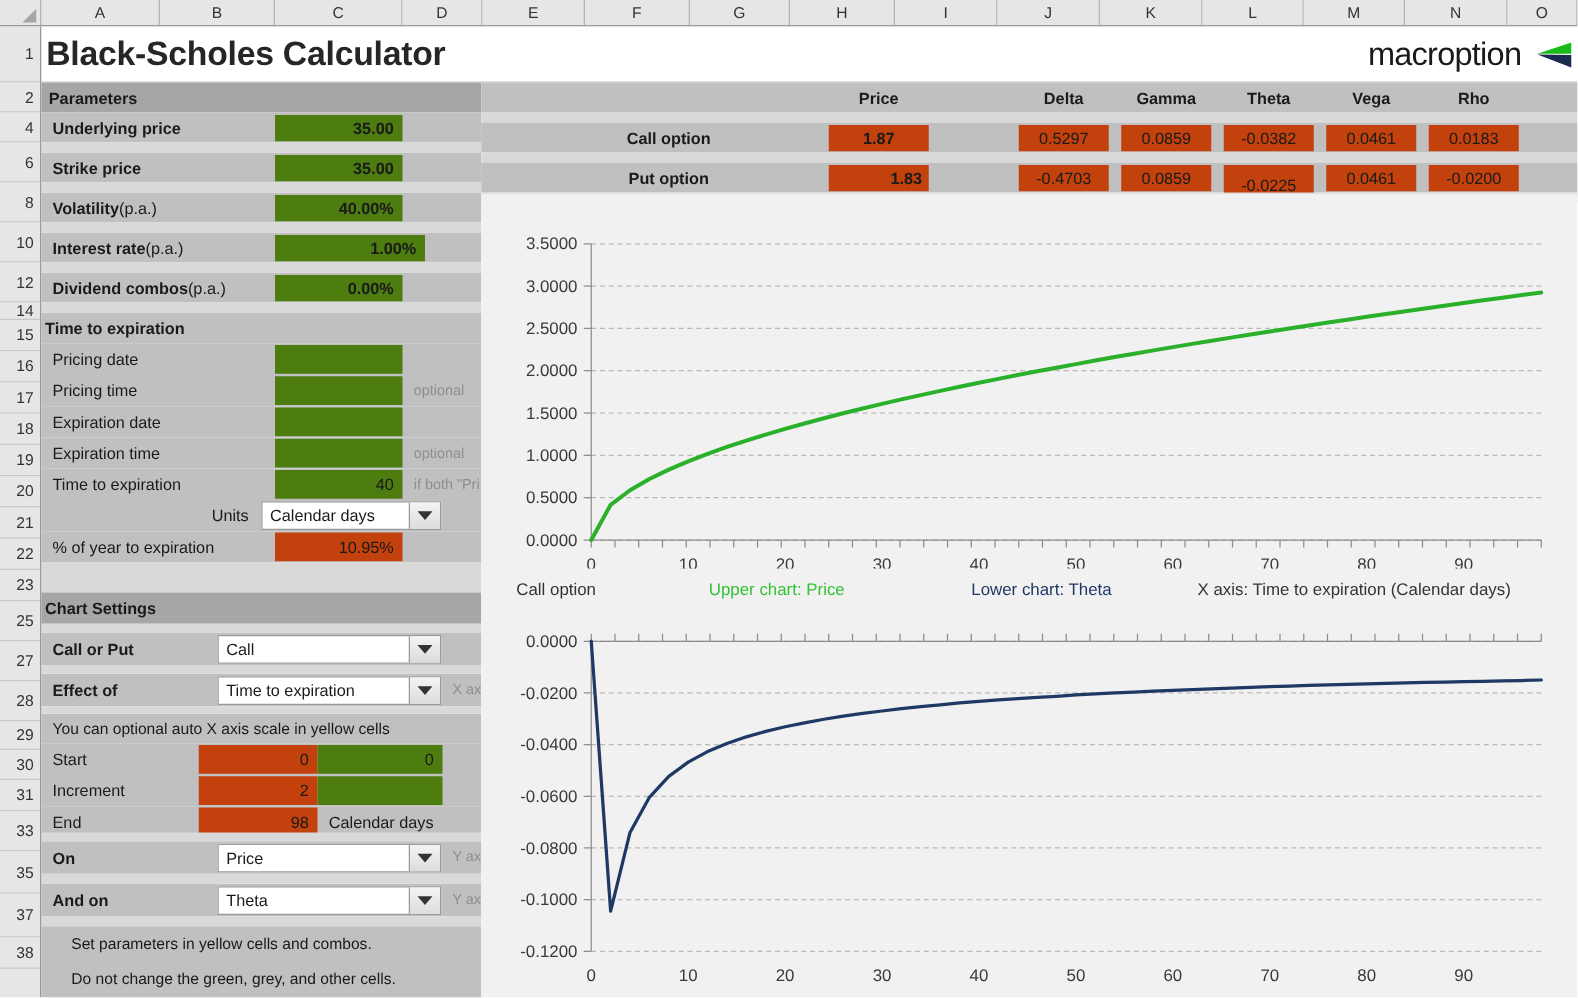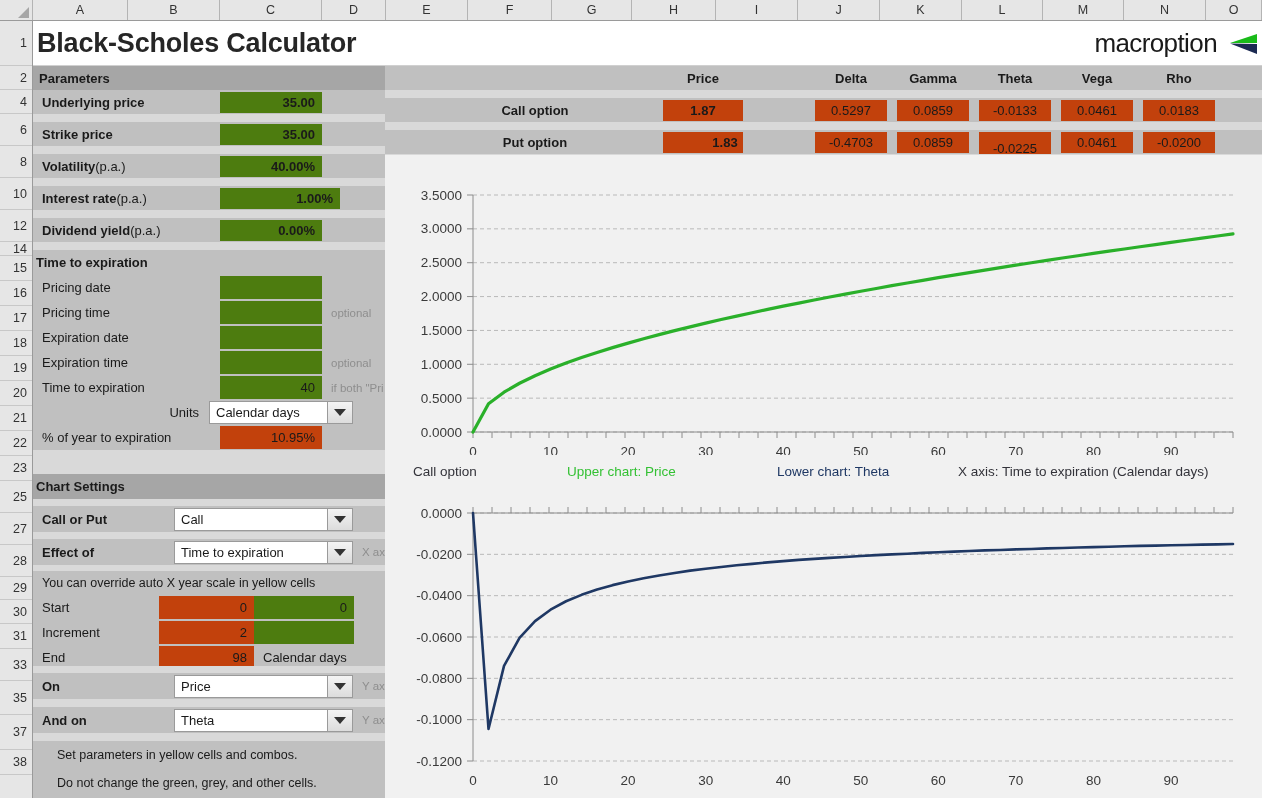--- a/index.html
+++ b/index.html
@@ -238,21 +238,21 @@
         </div>
         <div class="cell yellow c-right bold" style="left: 187px; top: 135px; width: 102px; height: 21px;">40.00%</div>
         <div class="cell gray" style="left: 0px; top: 165px; width: 352px; height: 24px;"></div>
         <div class="cell c-left" style="left: 3px; top: 165px; width: 180px; height: 24px; background: transparent;">
           <b>Interest rate</b> 
           <span>(p.a.)</span>
         </div>
         <div class="cell yellow c-right bold" style="left: 187px; top: 167px; width: 120px; height: 21px;">1.00%</div>
         <div class="cell gray" style="left: 0px; top: 197px; width: 352px; height: 24px;"></div>
         <div class="cell c-left" style="left: 3px; top: 197px; width: 180px; height: 24px; background: transparent;">
-          <b>Dividend yield</b> 
+          <b>Dividend combos</b> 
           <span>(p.a.)</span>
         </div>
         <div class="cell yellow c-right bold" style="left: 187px; top: 199px; width: 102px; height: 21px;">0.00%</div>
         <div class="cell gray bold c-left" style="left: 0px; top: 229px; width: 352px; height: 25px; padding-left: 3px;">Time to expiration</div>
         <div class="cell gray" style="left: 0px; top: 254px; width: 352px; height: 25px;"></div>
         <div class="cell c-left" style="left: 3px; top: 254px; width: 180px; height: 25px; background: transparent;">Pricing date</div>
         <div class="cell yellow c-right" style="left: 187px; top: 255px; width: 102px; height: 23px;"></div>
         <div class="cell gray" style="left: 0px; top: 279px; width: 352px; height: 25px;"></div>
         <div class="cell c-left" style="left: 3px; top: 279px; width: 180px; height: 25px; background: transparent;">Pricing time</div>
         <div class="cell yellow c-right" style="left: 187px; top: 280px; width: 102px; height: 23px;"></div>
@@ -292,21 +292,21 @@
         <div class="cell gray" style="left: 0px; top: 518px; width: 352px; height: 26px;"></div>
         <div class="cell c-left bold" style="left: 3px; top: 518px; width: 150px; height: 26px; background: transparent;">Effect of</div>
         <div class="combo" style="left: 141px; top: 520px; width: 179px; height: 23px;">
           <span>Time to expiration</span>
           <div class="combo-arrow">
             <i></i>
           </div>
         </div>
         <div class="cell c-left muted" style="left: 323px; top: 518px; width: 46px; height: 26px; font-size: 11.5px; background: transparent;">X axis</div>
         <div class="cell gray" style="left: 0px; top: 550px; width: 352px; height: 24px;"></div>
-        <div class="cell c-left" style="left: 3px; top: 550px; width: 345px; height: 24px; font-size: 12.5px; background: transparent;">You can override auto X year scale in yellow cells</div>
+        <div class="cell c-left" style="left: 3px; top: 550px; width: 345px; height: 24px; font-size: 12.5px; background: transparent;">You can optional auto X axis scale in yellow cells</div>
         <div class="cell gray" style="left: 0px; top: 574px; width: 352px; height: 25px;"></div>
         <div class="cell c-left" style="left: 3px; top: 574px; width: 120px; height: 25px; background: transparent;">Start</div>
         <div class="cell green c-right" style="left: 126px; top: 575px; width: 95px; height: 23px;">0</div>
         <div class="cell yellow c-right" style="left: 221px; top: 575px; width: 100px; height: 23px;">0</div>
         <div class="cell gray" style="left: 0px; top: 599px; width: 352px; height: 25px;"></div>
         <div class="cell c-left" style="left: 3px; top: 599px; width: 120px; height: 25px; background: transparent;">Increment</div>
         <div class="cell green c-right" style="left: 126px; top: 600px; width: 95px; height: 23px;">2</div>
         <div class="cell yellow c-right" style="left: 221px; top: 600px; width: 100px; height: 23px;"></div>
         <div class="cell gray" style="left: 0px; top: 624px; width: 352px; height: 25px;"></div>
         <div class="cell c-left" style="left: 3px; top: 624px; width: 120px; height: 25px; background: transparent;">End</div>
@@ -354,21 +354,21 @@
         <div class="cell c-center bold" style="left: 864px; top: 45px; width: 72px; height: 24px; background: transparent;">Gamma</div>
         <div class="cell c-center bold" style="left: 946px; top: 45px; width: 72px; height: 24px; background: transparent;">Theta</div>
         <div class="cell c-center bold" style="left: 1028px; top: 45px; width: 72px; height: 24px; background: transparent;">Vega</div>
         <div class="cell c-center bold" style="left: 1110px; top: 45px; width: 72px; height: 24px; background: transparent;">Rho</div>
         <div class="sep" style="left: 352px; top: 69px; width: 877px; height: 8px;"></div>
         <div class="cell gray" style="left: 352px; top: 77px; width: 877px; height: 24px;"></div>
         <div class="cell c-center bold" style="left: 412px; top: 77px; width: 180px; height: 24px; background: transparent;">Call option</div>
         <div class="cell green c-center bold" style="left: 630px; top: 79px; width: 80px; height: 21px;">1.87</div>
         <div class="cell green c-center" style="left: 782px; top: 79px; width: 72px; height: 21px;">0.5297</div>
         <div class="cell green c-center" style="left: 864px; top: 79px; width: 72px; height: 21px;">0.0859</div>
-        <div class="cell green c-center" style="left: 946px; top: 79px; width: 72px; height: 21px;">-0.0133</div>
+        <div class="cell green c-center" style="left: 946px; top: 79px; width: 72px; height: 21px;">-0.0382</div>
         <div class="cell green c-center" style="left: 1028px; top: 79px; width: 72px; height: 21px;">0.0461</div>
         <div class="cell green c-center" style="left: 1110px; top: 79px; width: 72px; height: 21px;">0.0183</div>
         <div class="sep" style="left: 352px; top: 101px; width: 877px; height: 8px;"></div>
         <div class="cell gray" style="left: 352px; top: 109px; width: 877px; height: 24px;"></div>
         <div class="cell c-center bold" style="left: 412px; top: 109px; width: 180px; height: 24px; background: transparent;">Put option</div>
         <div class="cell green c-center bold" style="left: 630px; top: 111px; width: 80px; height: 21px; padding-left: 44px;">1.83</div>
         <div class="cell green c-center" style="left: 782px; top: 111px; width: 72px; height: 21px;">-0.4703</div>
         <div class="cell green c-center" style="left: 864px; top: 111px; width: 72px; height: 21px;">0.0859</div>
         <div class="cell green c-center" style="left: 946px; top: 111px; width: 72px; height: 33px;">-0.0225</div>
         <div class="cell green c-center" style="left: 1028px; top: 111px; width: 72px; height: 21px;">0.0461</div>

